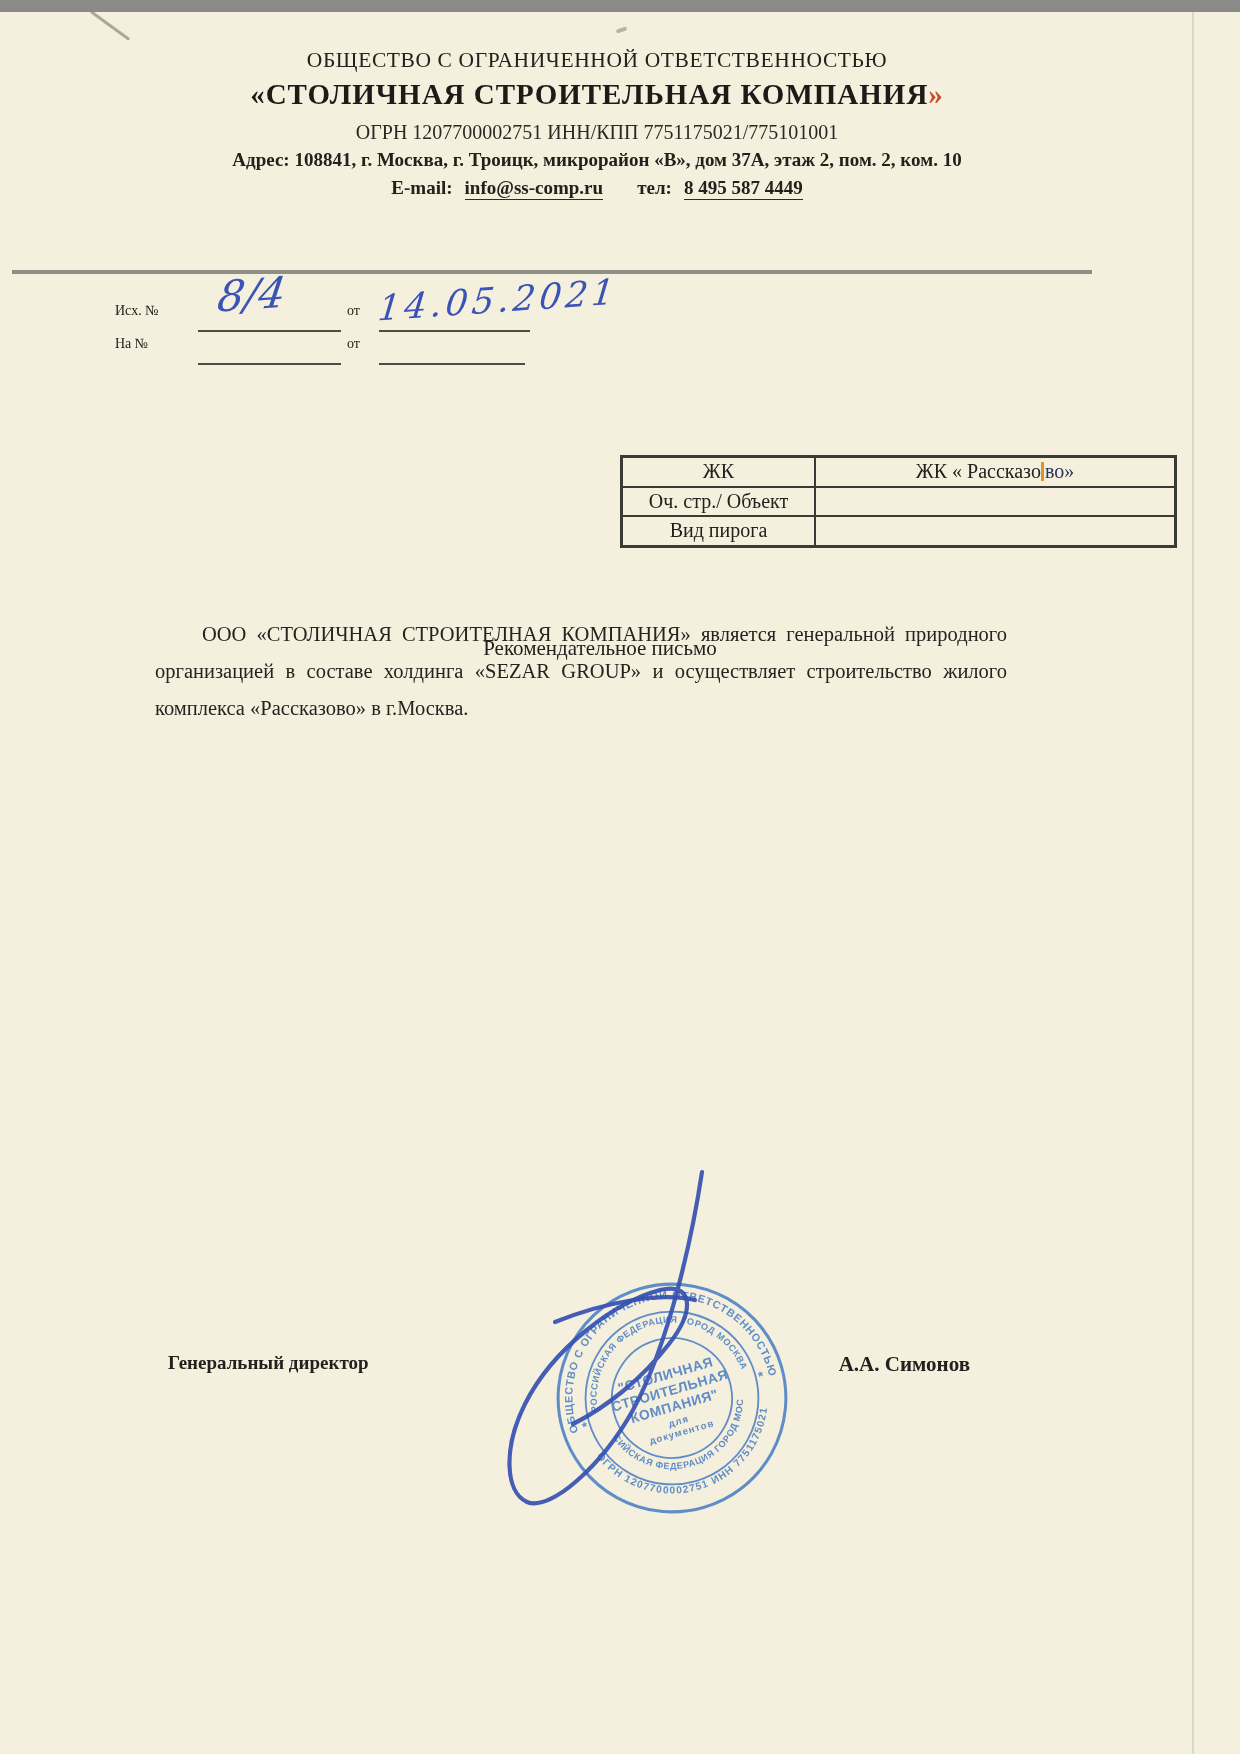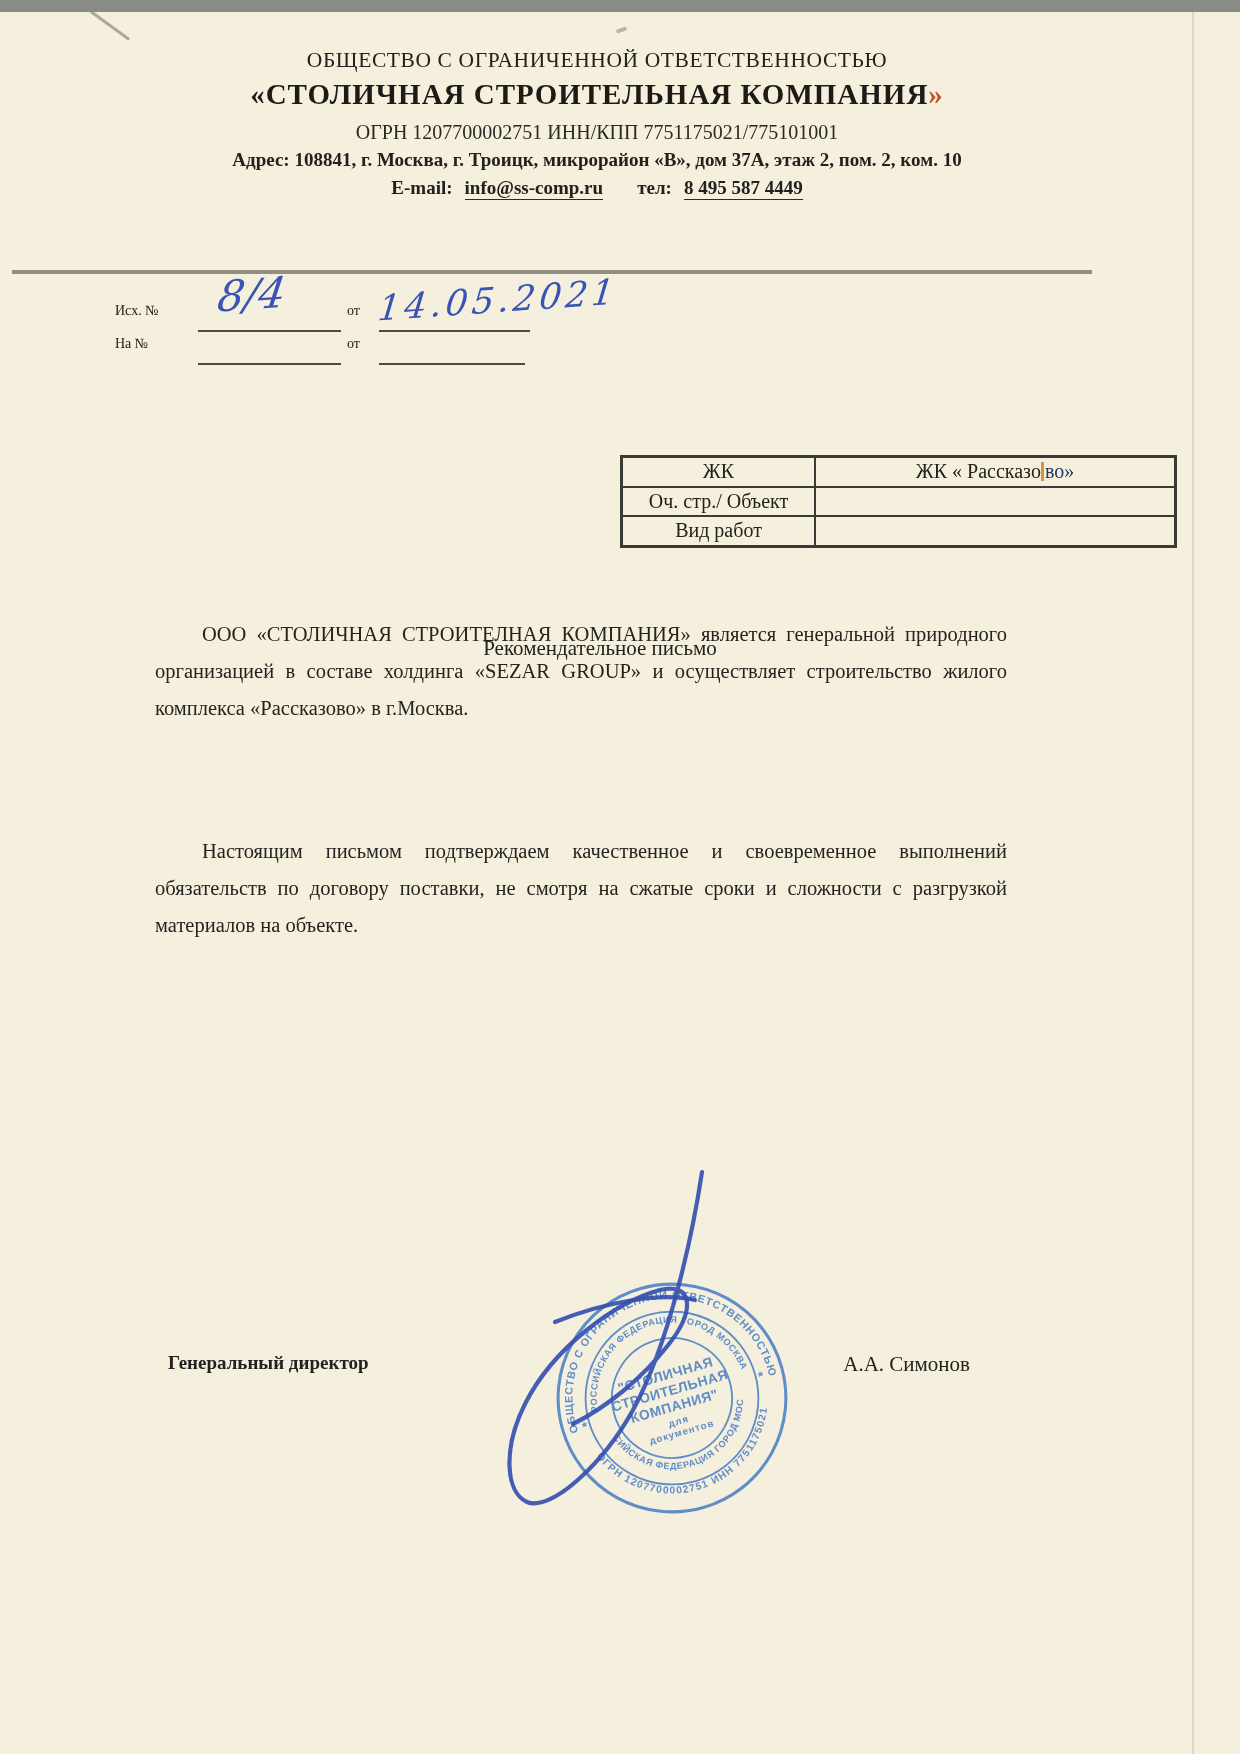--- a/index.html
+++ b/index.html
@@ -72,21 +72,21 @@
     font-size:20.5px;line-height:37px;text-align:justify;text-indent:47px;
     color:#25231f;
   }
   .p1{top:604px;}
   .p2{top:712px;}
   .p3{top:821px;}
   .p4{top:928px;}
 
   
   .sig-position{position:absolute;left:168px;top:1340px;font-size:19px;font-weight:bold;color:#23211d;}
-  .sig-name{position:absolute;left:720px;top:1340px;width:250px;text-align:right;font-size:21px;font-weight:normal;color:#23211d;}
+  .sig-name{position:absolute;left:720px;top:1340px;width:250px;text-align:right;font-size:21px;font-weight:bold;color:#23211d;}
 
   
   .stamp{position:absolute;left:550px;top:1264px;width:244px;height:244px;opacity:.88;}
   .stamp text{font-family:"Liberation Sans","DejaVu Sans",sans-serif;font-weight:bold;fill:#4b80c4;}
   .stamp .ring-outer{font-size:10.6px;letter-spacing:.8px;}
   .stamp .ring-mid{font-size:9px;letter-spacing:.6px;}
   .stamp .ring-ogrn{font-size:10px;letter-spacing:1.2px;}
   .stamp .center-main{font-size:13.5px;text-anchor:middle;letter-spacing:.5px;}
   .stamp .center-small{font-size:9.5px;text-anchor:middle;letter-spacing:1px;}
   .stamp .star{font-size:13px;text-anchor:middle;}
@@ -132,28 +132,27 @@
           <span>ЖК « Рассказо</span>
           <span class="caret"></span>
           <span class="navy">во»</span>
         </div>
     </div>
     <div class="tr">
       <div class="td c1">Оч. стр./ Объект</div>
       <div class="td c2"></div>
     </div>
     <div class="tr">
-      <div class="td c1">Вид работ</div>
+      <div class="td c1">Вид пирога</div>
       <div class="td c2"></div>
     </div>
   </div>
 
   <div class="title">Рекомендательное письмо</div>
   <div class="para p1">ООО «СТОЛИЧНАЯ СТРОИТЕЛНАЯ КОМПАНИЯ» является генеральной природного организацией в составе холдинга «SEZAR GROUP» и осуществляет строительство жилого комплекса «Рассказово» в г.Москва.</div>
-  <div class="para p3">Настоящим письмом подтверждаем качественное и своевременное выполнений обязательств по договору поставки, не смотря на сжатые сроки и сложности с разгрузкой материалов на объекте.</div>
 
   <div class="sig-position">Генеральный директор</div>
   <div class="sig-name">А.А. Симонов</div>
 
   <svg class="stamp" viewBox="0 0 240 240">
     <g transform="rotate(-16 120 120)">
       <circle cx="120" cy="120" r="112" stroke-width="3"></circle>
       <circle cx="120" cy="120" r="85" stroke-width="1.8"></circle>
       <circle cx="120" cy="120" r="59" stroke-width="1.8"></circle>
       <defs>

